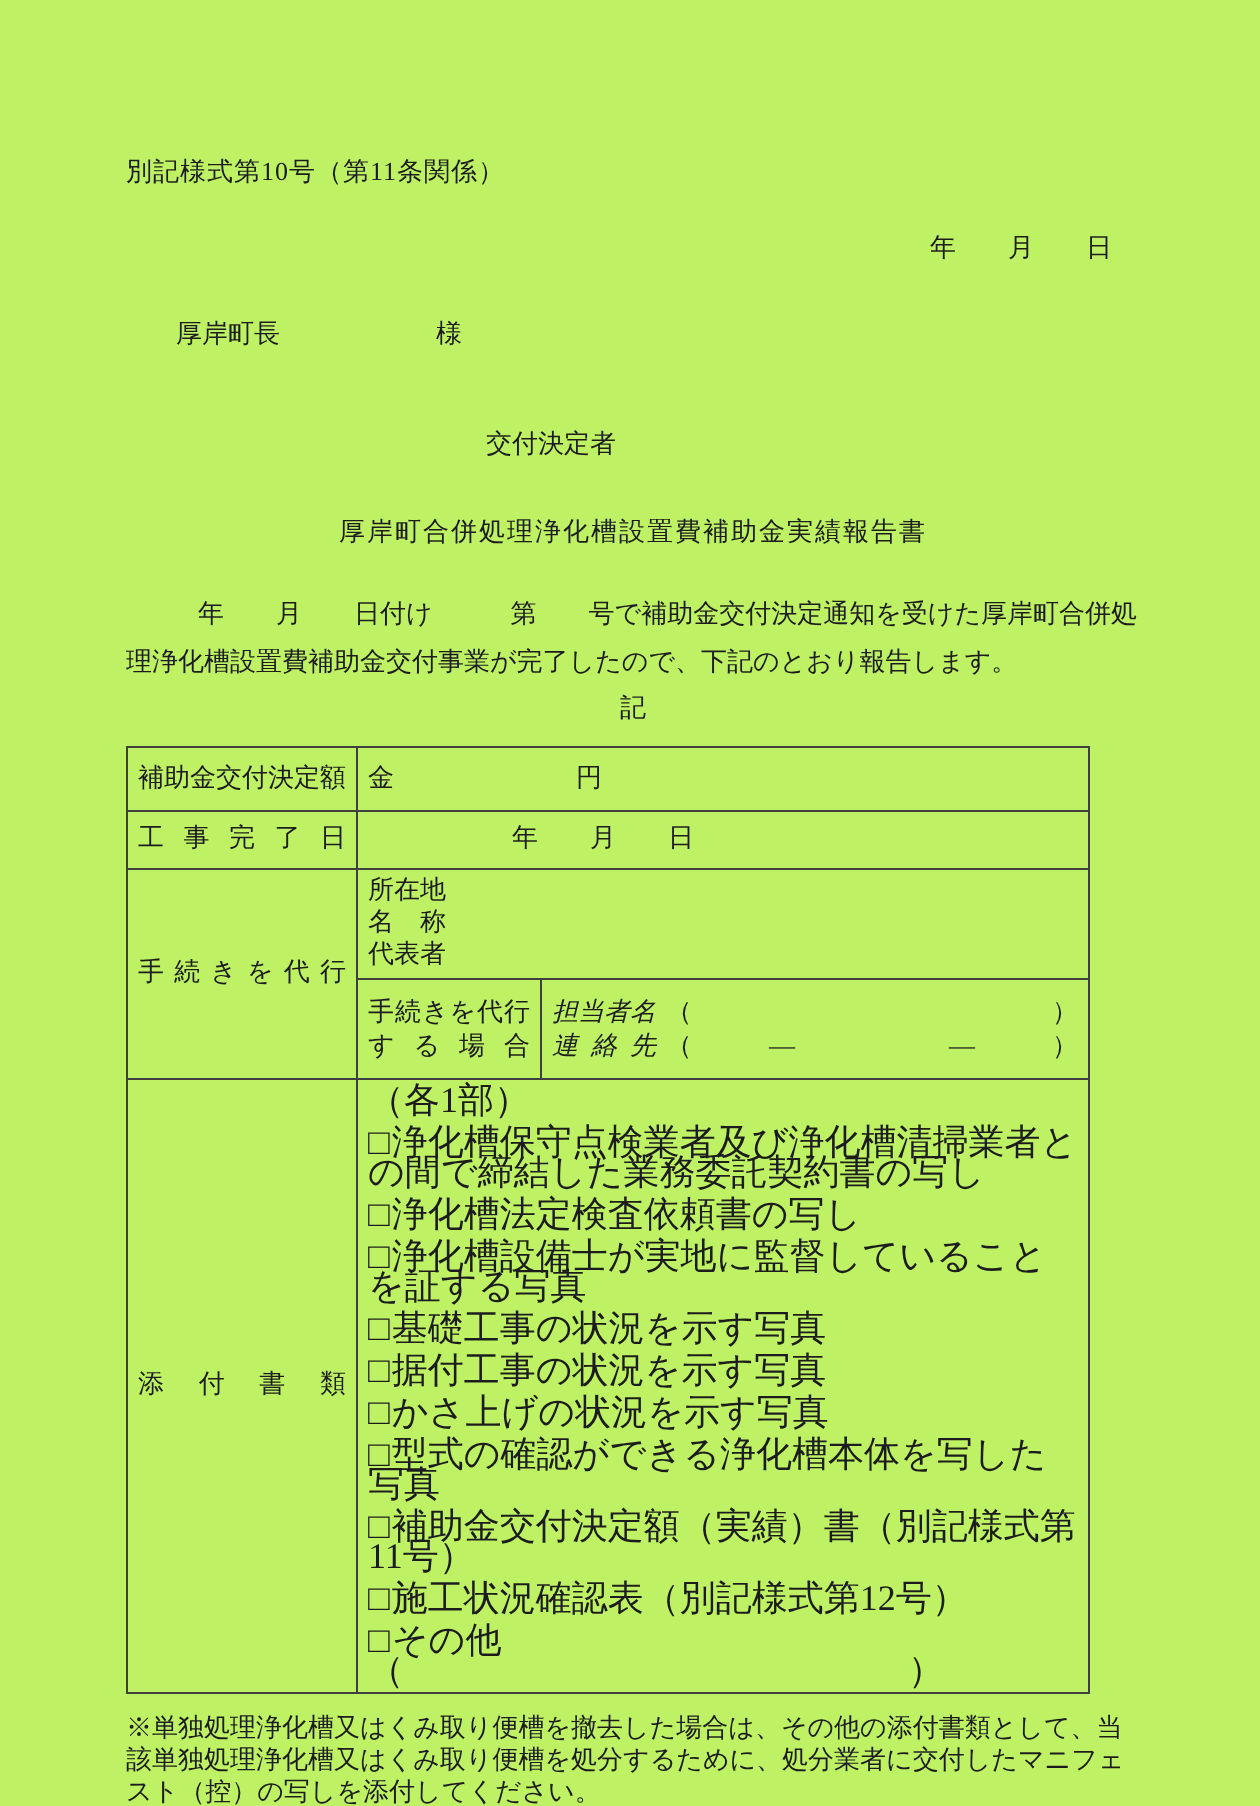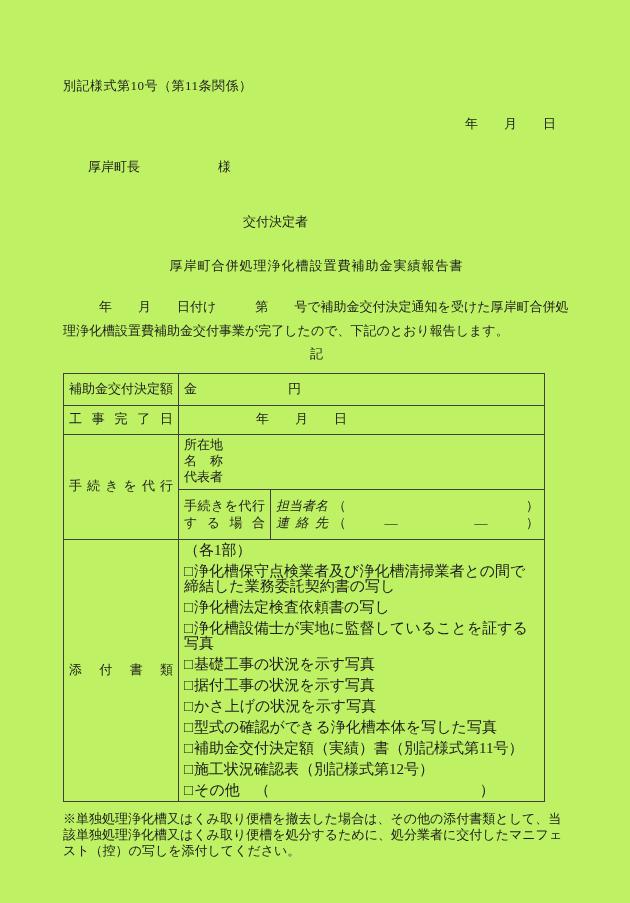--- a/index.html
+++ b/index.html
@@ -38,21 +38,21 @@
   .info-cell{vertical-align:top;line-height:16px;padding-top:3px;height:48px;font-family:Liberation Mono, monospace;}
   .proxy-row td{height:43px;}
   .proxy-lbl{line-height:17px;padding:3px 6px;}
   .proxy-lbl div{text-align:justify;text-align-last:justify;}
   .proxy-cell{line-height:17px;padding:3px 7px;}
   .contact-line{display:flex;align-items:baseline;}
   .contact-label{width:52px;text-align:justify;text-align-last:justify;margin-right:5px;flex:0 0 auto;font-style:italic;}
   .fill{flex:1 1 auto;}
   .dashes{display:flex;justify-content:space-around;}
   .att-row td{height:244px;}
-  .att-cell{vertical-align:top;font-size:15px;line-height:15px;padding:4px 8px;}
+  .att-cell{vertical-align:top;font-size:18px;line-height:15px;padding:4px 8px;}
   .att-item{margin-top:6px;}
   .cbx{margin-right:1px;}
   .footnote{margin:9px 0 12px 0;line-height:16px;width:507px;font-family:Liberation Serif, serif;}
 </style>
 </head>
 <body>
 
 <div class="page">
 
   <div class="form-number">別記様式第10号（第11条関係）</div>

